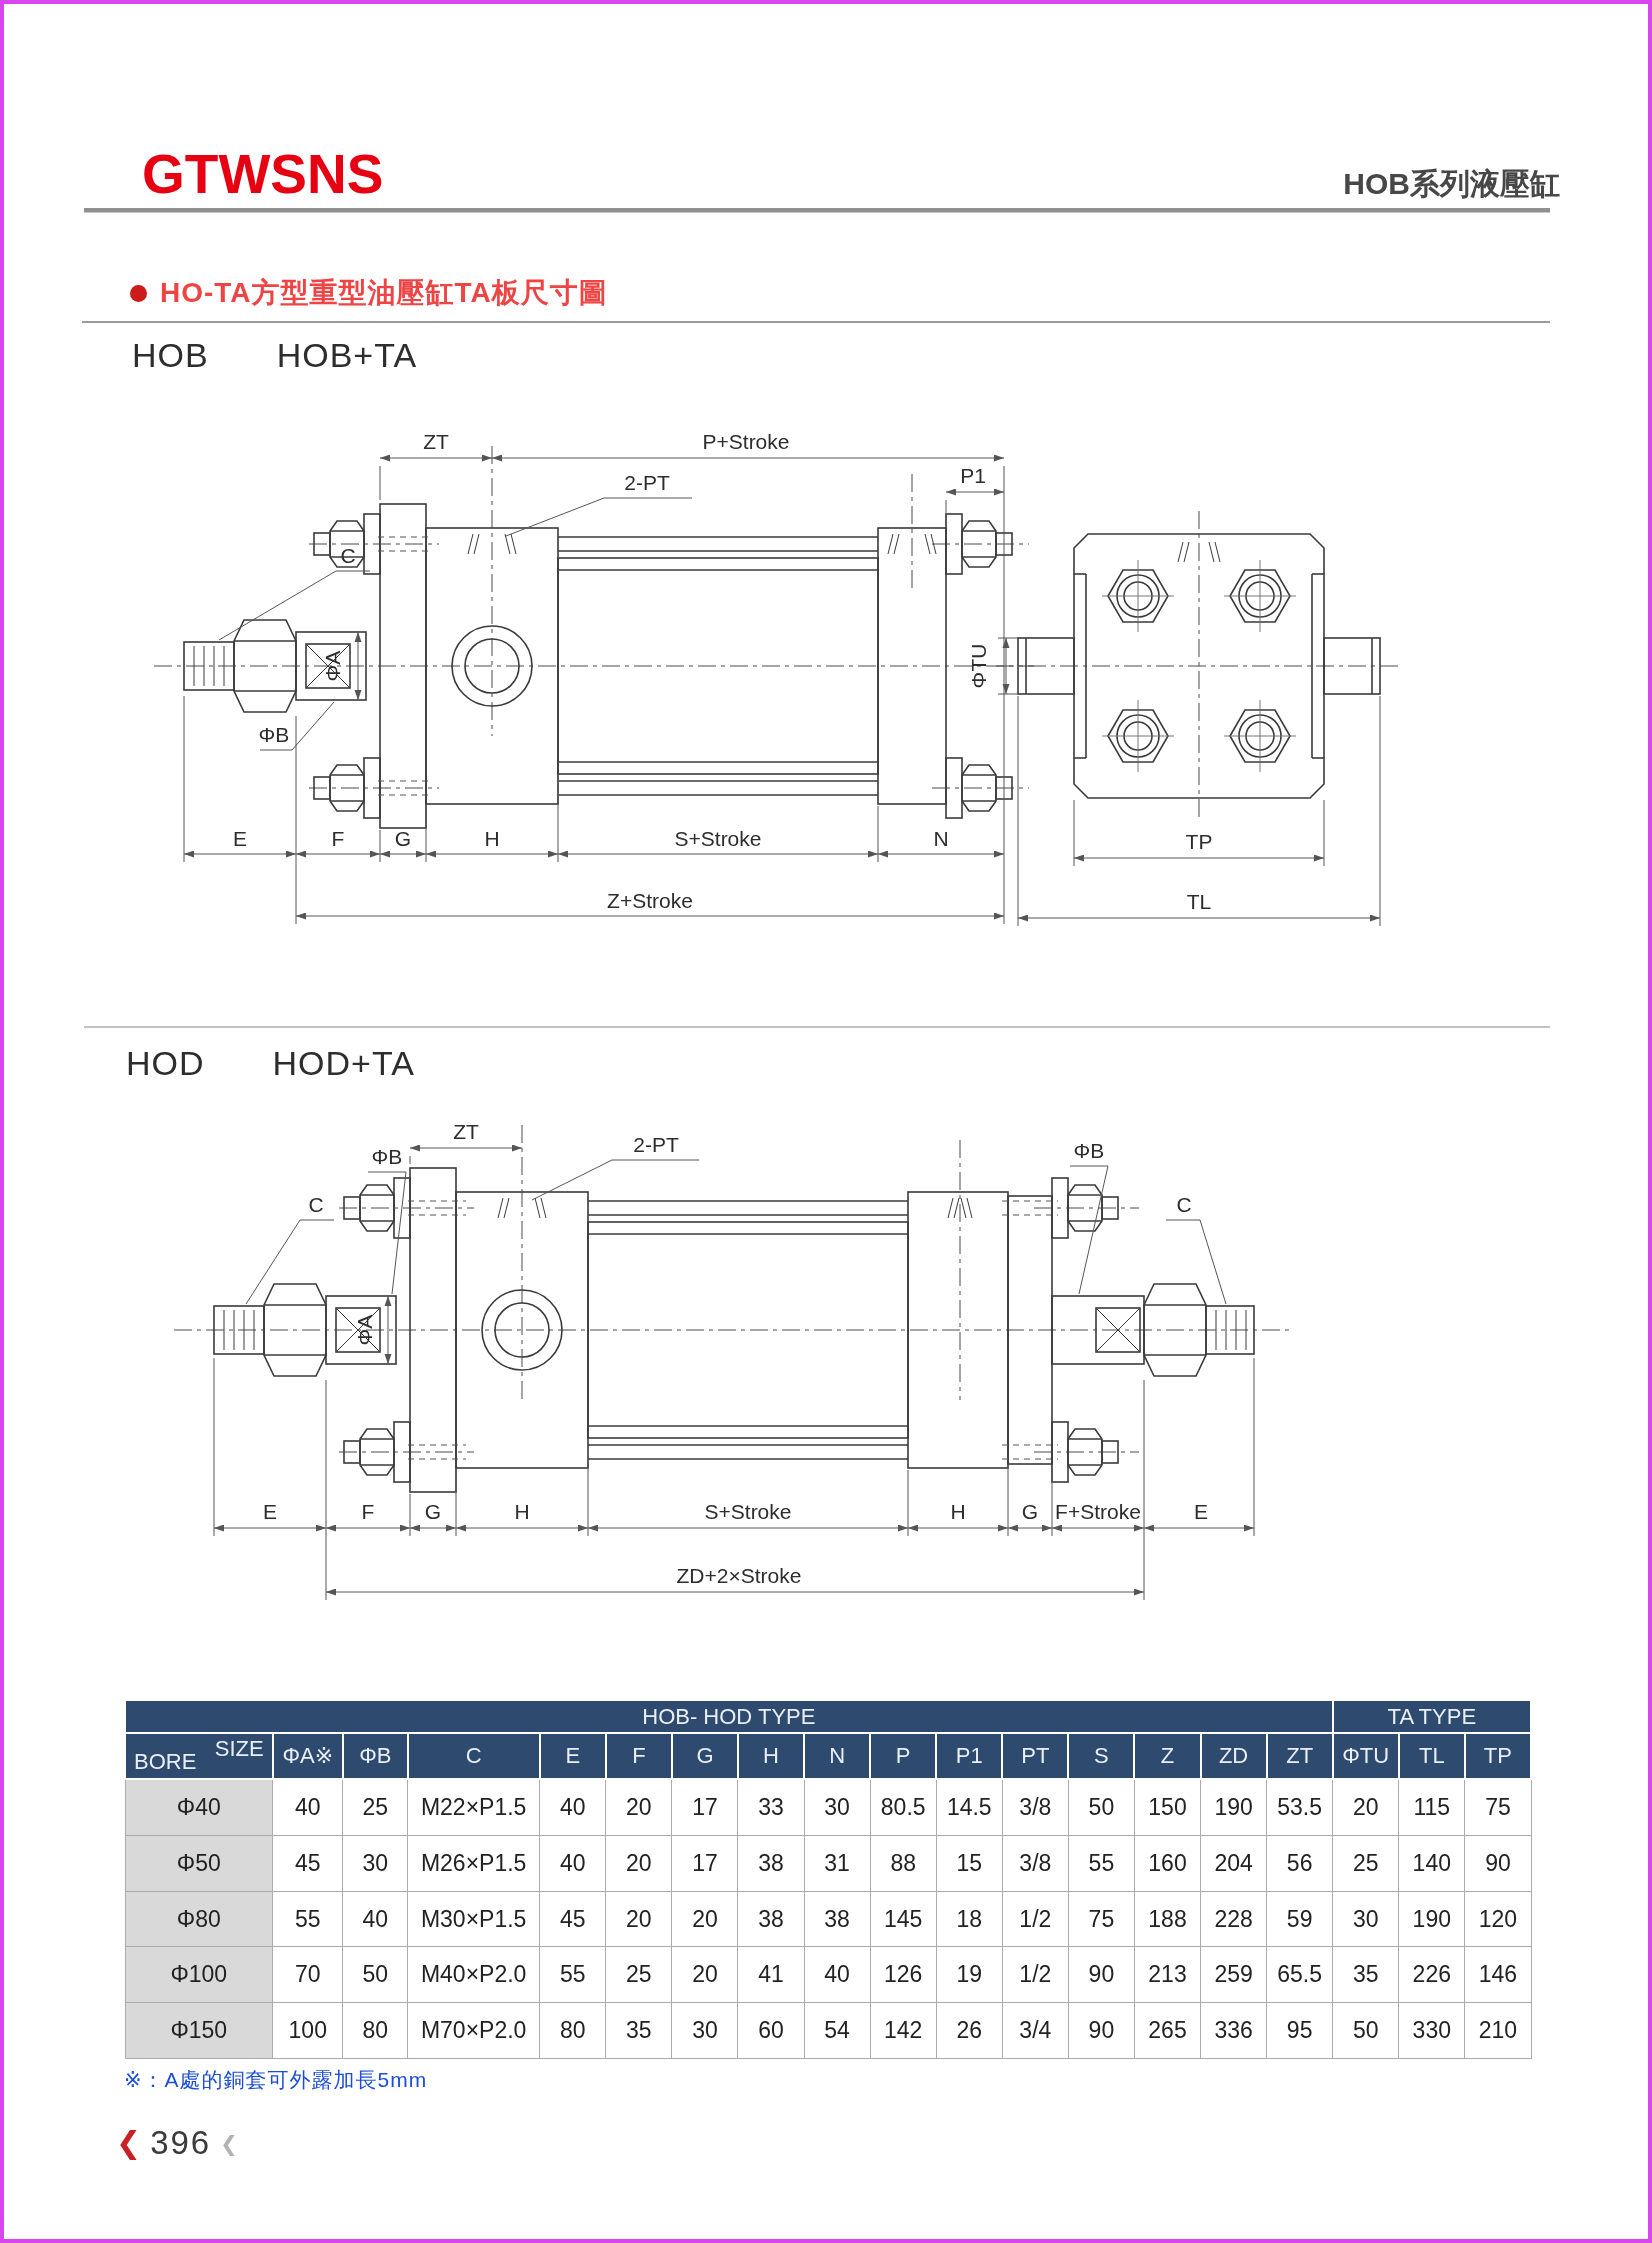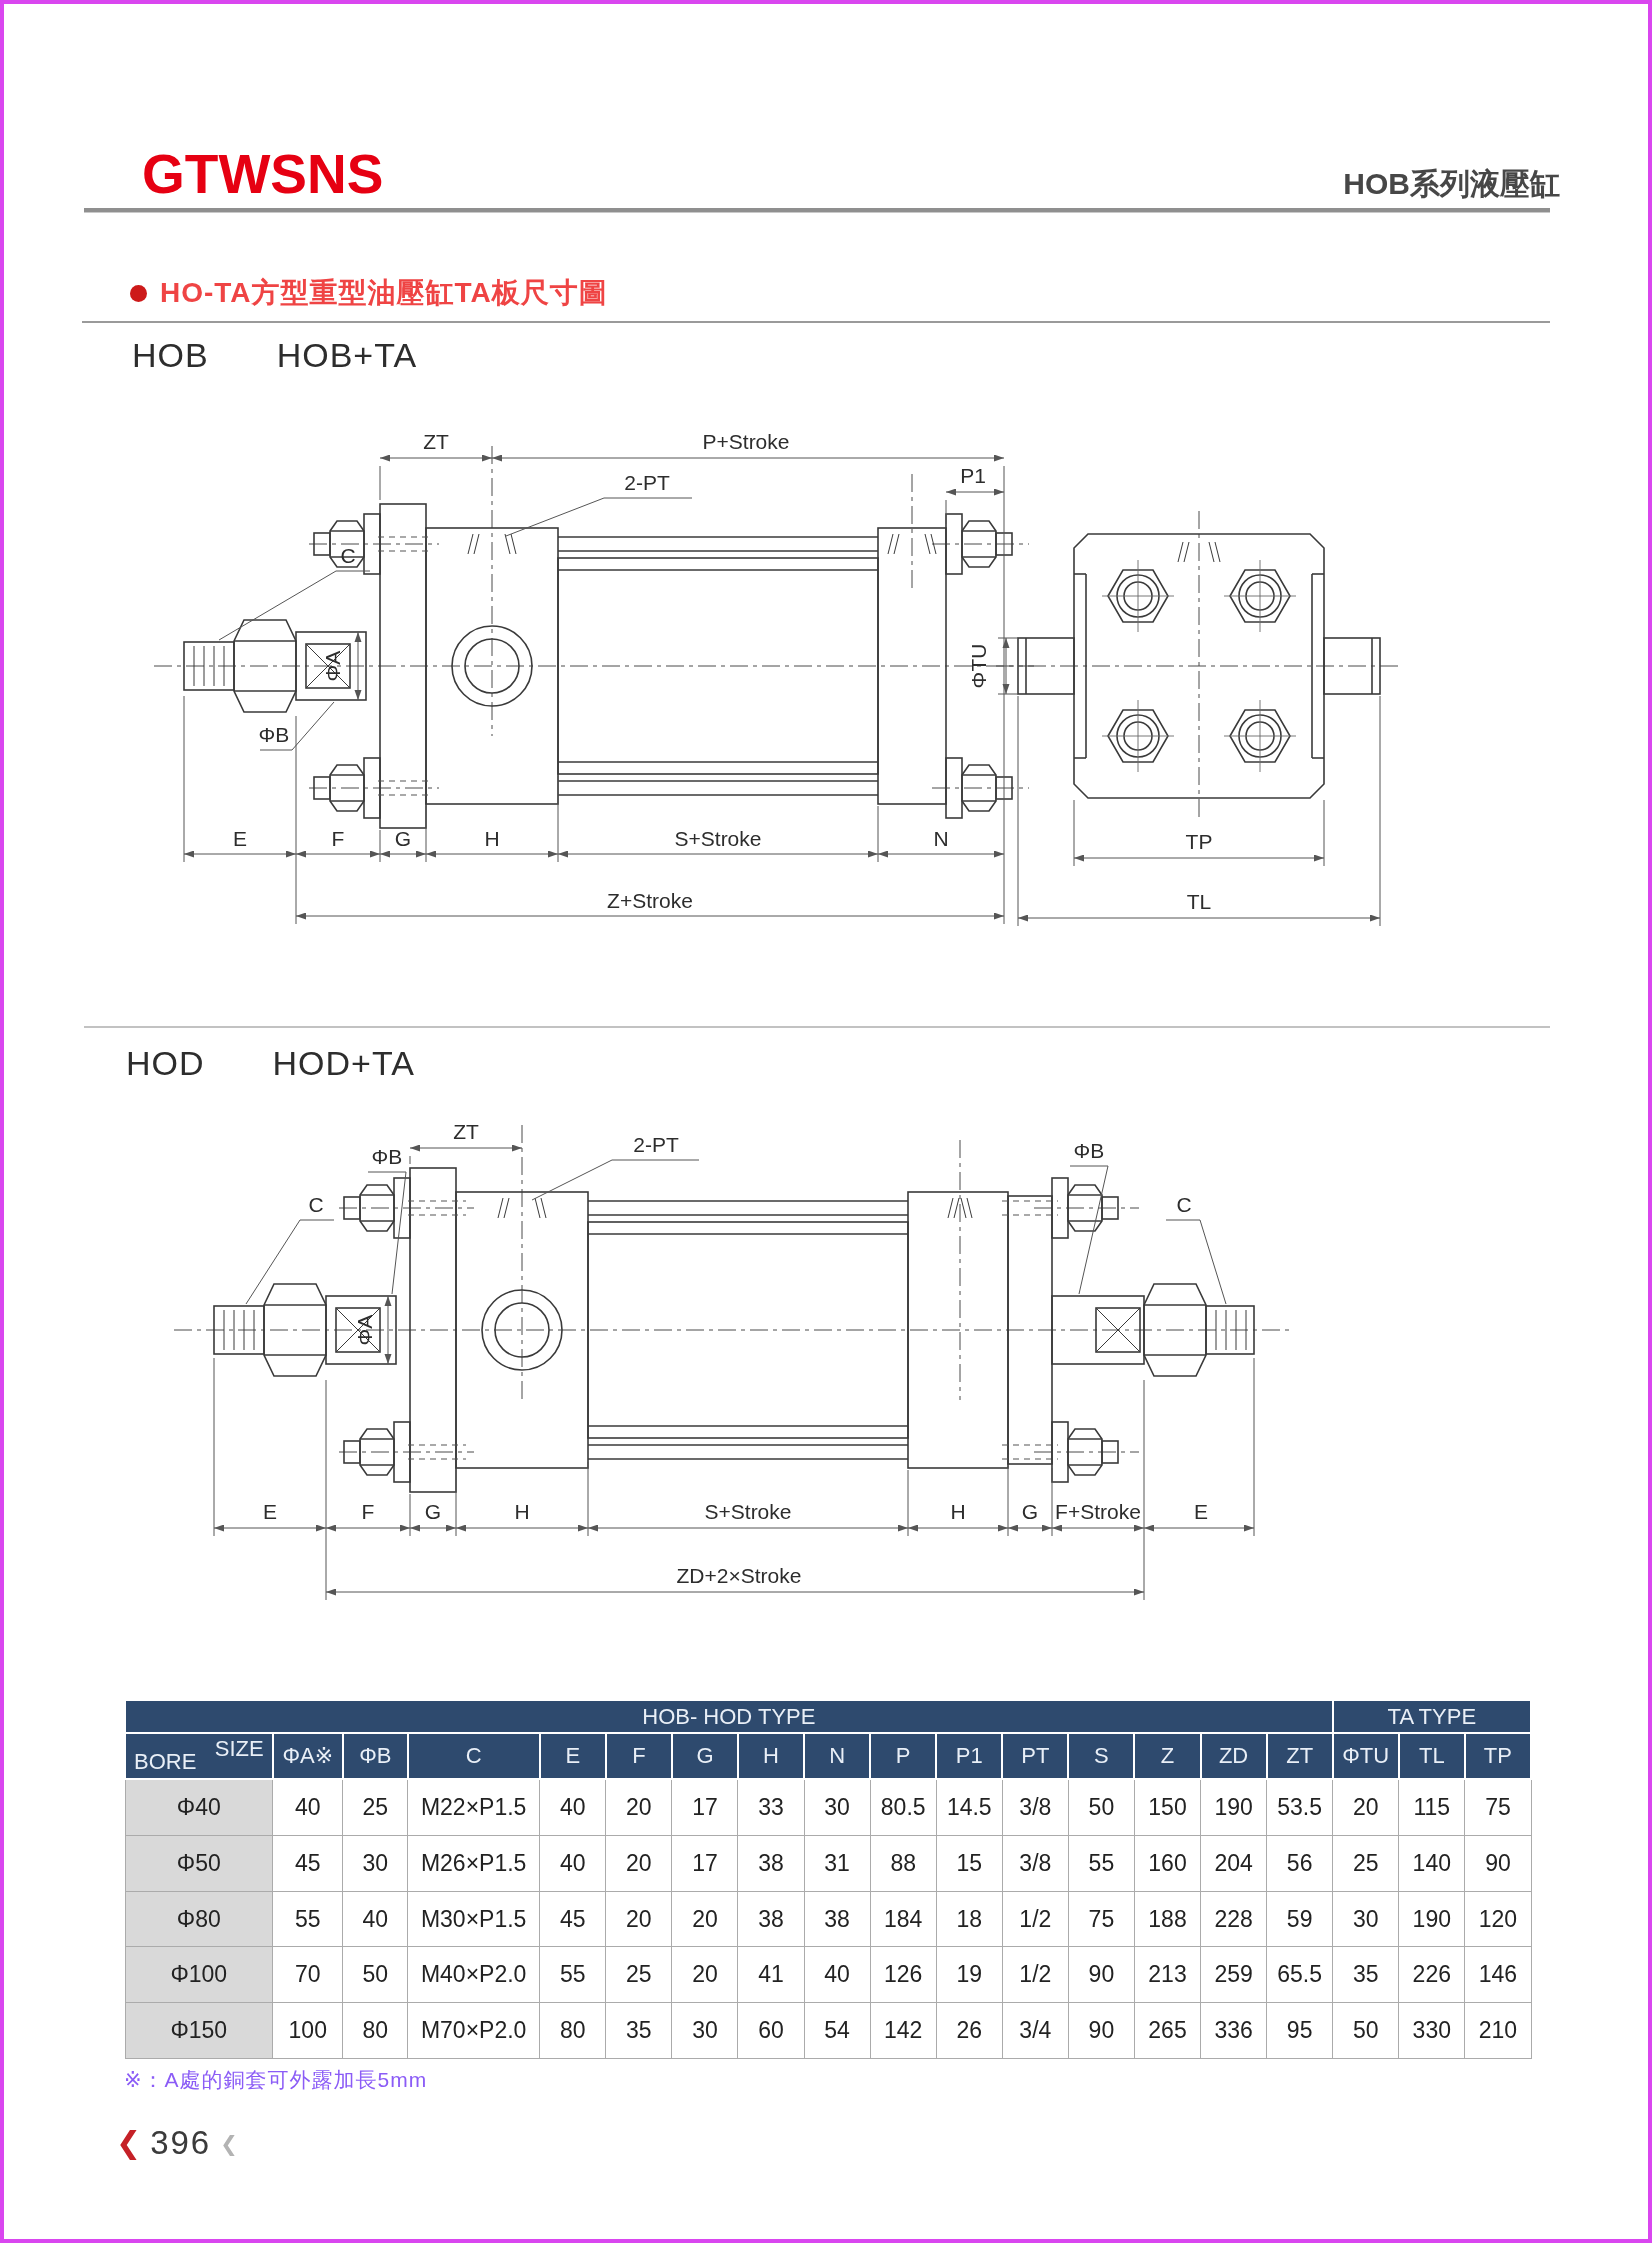--- a/index.html
+++ b/index.html
@@ -29,21 +29,21 @@
   .tbl-wrap{left:120px;top:1695px;width:1408px;height:360px;}
   table.spec{border-collapse:collapse;table-layout:fixed;width:100%;height:100%;}
   table.spec th{background:#2e4a6e;color:#e9eff7;font-weight:400;border:2px solid #ffffff;font-size:22px;padding:0;}
   tr.grp{height:33px;}
   tr.colh{height:46px;}
   table.spec tbody td{border:1px solid #ababab;border-top:1.6px solid #858585;text-align:center;font-size:23px;color:#222;padding:0;background:#fff;height:40px;}
   table.spec tbody td.bore{background:#d9d9d9;}
   .corner{position:relative;background-color:#2e4a6e;background-image:linear-gradient(to bottom right,rgba(0,0,0,0) calc(50% - 1.6px),#fff calc(50% - 0.6px),#fff calc(50% + 0.6px),rgba(0,0,0,0) calc(50% + 1.6px));}
   .corner .sz{position:absolute;right:8px;top:2px;font-size:22px;}
   .corner .br{position:absolute;left:8px;bottom:3px;font-size:22px;}
-  .footnote{left:120px;top:2062px;font-size:21px;color:#8b5cf6;letter-spacing:1px;}
+  .footnote{left:120px;top:2062px;font-size:21px;color:#1d4ed8;letter-spacing:1px;}
   .footer{left:112px;top:2120px;display:flex;align-items:center;gap:9px;}
   .chev-red{color:#c52127;font-size:30px;font-weight:bold;line-height:1;}
   .pageno{font-size:33px;color:#3b3b3b;letter-spacing:2px;}
   .chev-gray{color:#b3b3b3;font-size:21px;line-height:1;}
 </style>
 </head>
 <body>
 
 <div class="page">
 
@@ -489,21 +489,21 @@
           <tr>
             <td class="bore">Φ80</td>
             <td>55</td>
             <td>40</td>
             <td>M30×P1.5</td>
             <td>45</td>
             <td>20</td>
             <td>20</td>
             <td>38</td>
             <td>38</td>
-            <td>184</td>
+            <td>145</td>
             <td>18</td>
             <td>1/2</td>
             <td>75</td>
             <td>188</td>
             <td>228</td>
             <td>59</td>
             <td>30</td>
             <td>190</td>
             <td>120</td>
           </tr>

